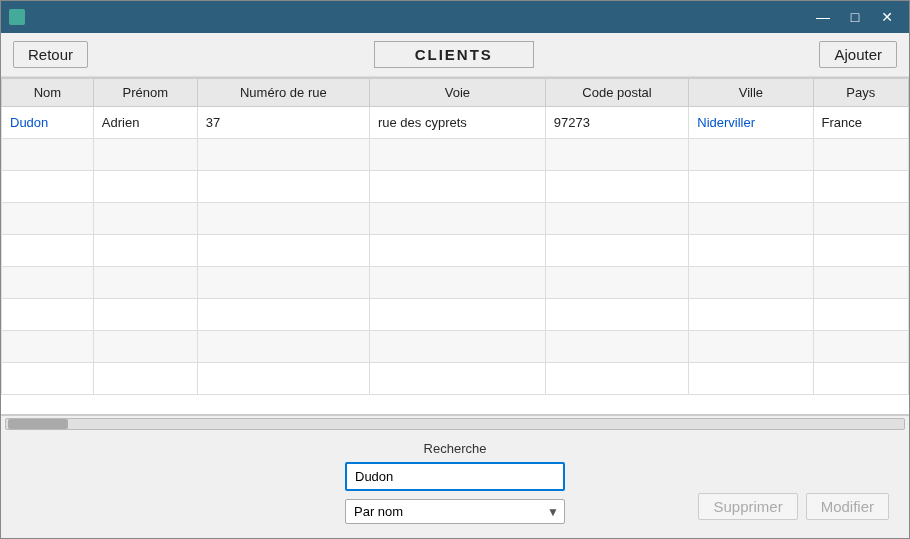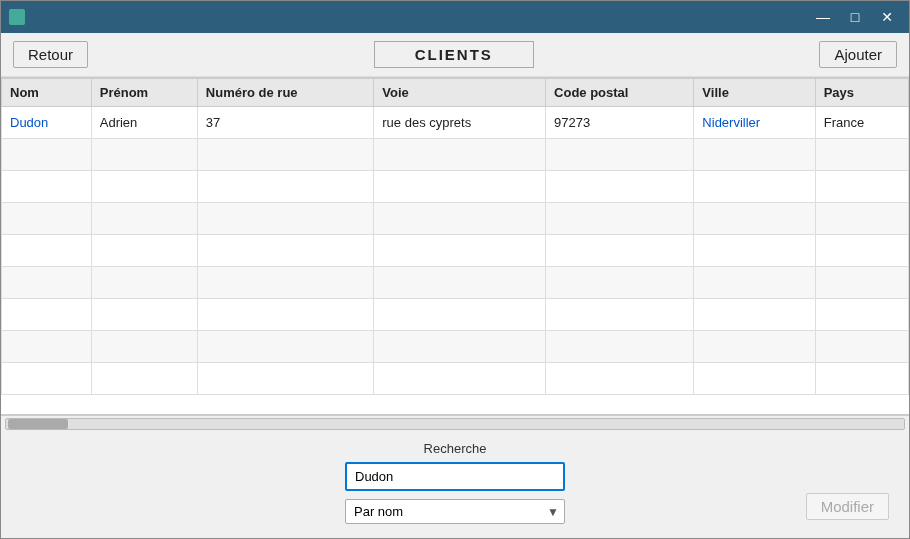--- a/index.html
+++ b/index.html
@@ -88,22 +88,22 @@
     table {
       width: 100%;
       border-collapse: collapse;
     }
     thead tr {
       background: #e8e8e8;
     }
     thead th {
       border: 1px solid #ccc;
       padding: 6px 8px;
-      text-align: left;
-      font-weight: bold;
+      text-align: center;
+      font-weight: normal;
       color: #222;
       font-size: 13px;
     }
     tbody tr {
       height: 32px;
     }
     tbody tr:nth-child(even) {
       background: #f7f7f7;
     }
     tbody td {
@@ -351,17 +351,18 @@
         <select class="search-dropdown" id="search-dropdown">
           <option>Par nom</option>
           <option>Par prénom</option>
           <option>Par ville</option>
         </select>
         <span class="dropdown-arrow">▼</span>
       </div>
     </div>
 
     <div class="action-btns">
+      <button class="btn btn-disabled">Supprimer</button>
       <button class="btn btn-disabled">Modifier</button>
     </div>
   </div>
 
 </div>
 
 </body></html>

